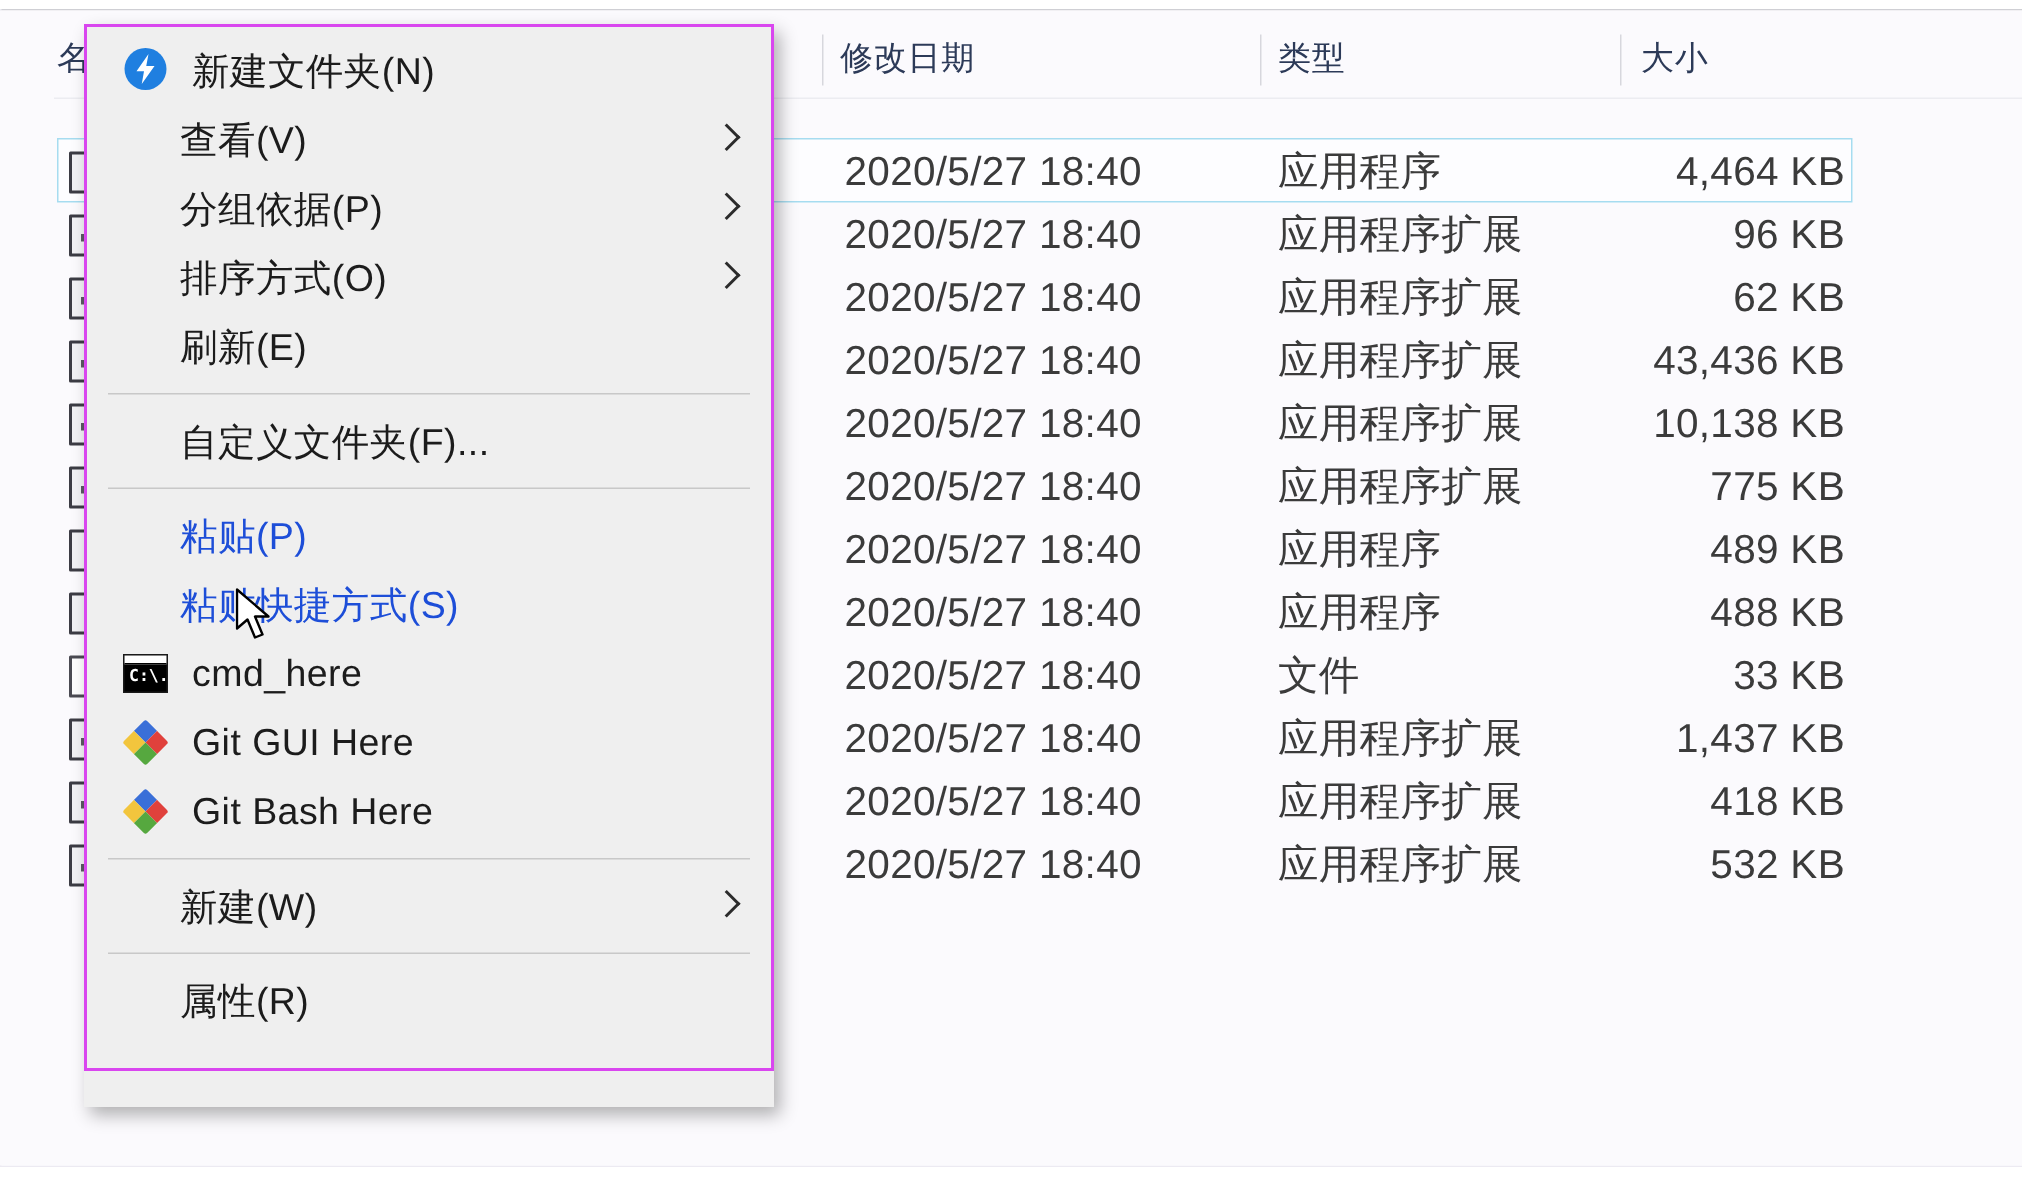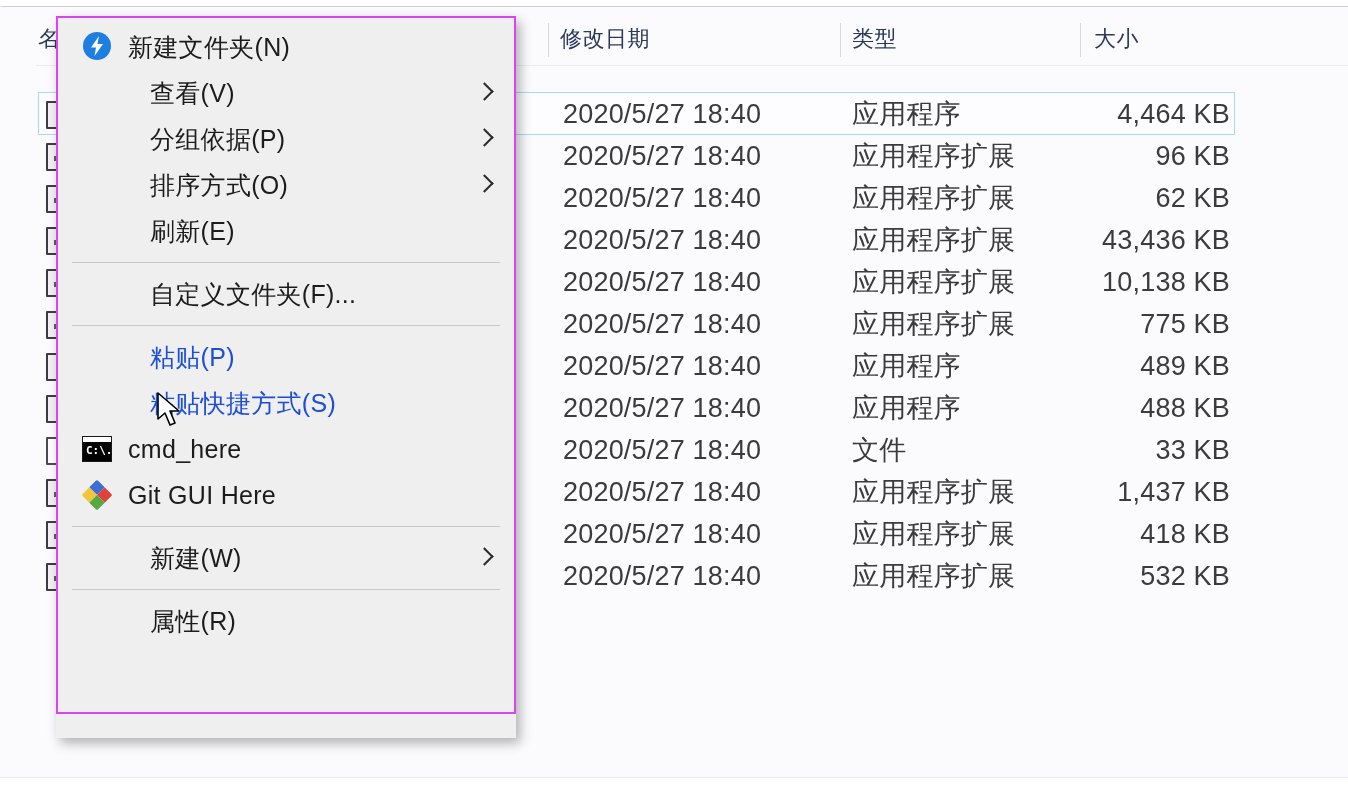--- a/index.html
+++ b/index.html
@@ -164,21 +164,21 @@
     height: 46px;
     display: flex;
     align-items: center;
     padding-left: 26px;
     cursor: default;
   }
   .mi .mi-label {
     font-size: 25px;
     color: #1c1c1c;
     letter-spacing: .3px;
-    margin-left: 66px;
+    margin-left: 36px;
     white-space: nowrap;
   }
   .mi.with-icon .mi-label { margin-left: 44px; }
   .mi.disabled .mi-label { color: #1d4ed8; }
 
   .mi .accel {
     position: absolute;
     right: 22px;
     font-size: 24px;
     color: #2a2a2a;
@@ -438,20 +438,33 @@
             <div class="dia">
               <div class="q q1"></div>
               <div class="q q2"></div>
               <div class="q q3"></div>
               <div class="q q4"></div>
             </div>
           </div>
         </div>
         <span class="mi-label">Git GUI Here</span>
       </div>
+      <div class="mi with-icon">
+        <div class="mi-icon">
+          <div class="ic-git">
+            <div class="dia">
+              <div class="q q1"></div>
+              <div class="q q2"></div>
+              <div class="q q3"></div>
+              <div class="q q4"></div>
+            </div>
+          </div>
+        </div>
+        <span class="mi-label">Git Bash Here</span>
+      </div>
       <div class="sep"></div>
       <div class="mi">
         <span class="mi-label">新建(W)</span>
         <span class="chevron"></span>
       </div>
       <div class="sep"></div>
       <div class="mi">
         <span class="mi-label">属性(R)</span>
       </div>
     </div>

